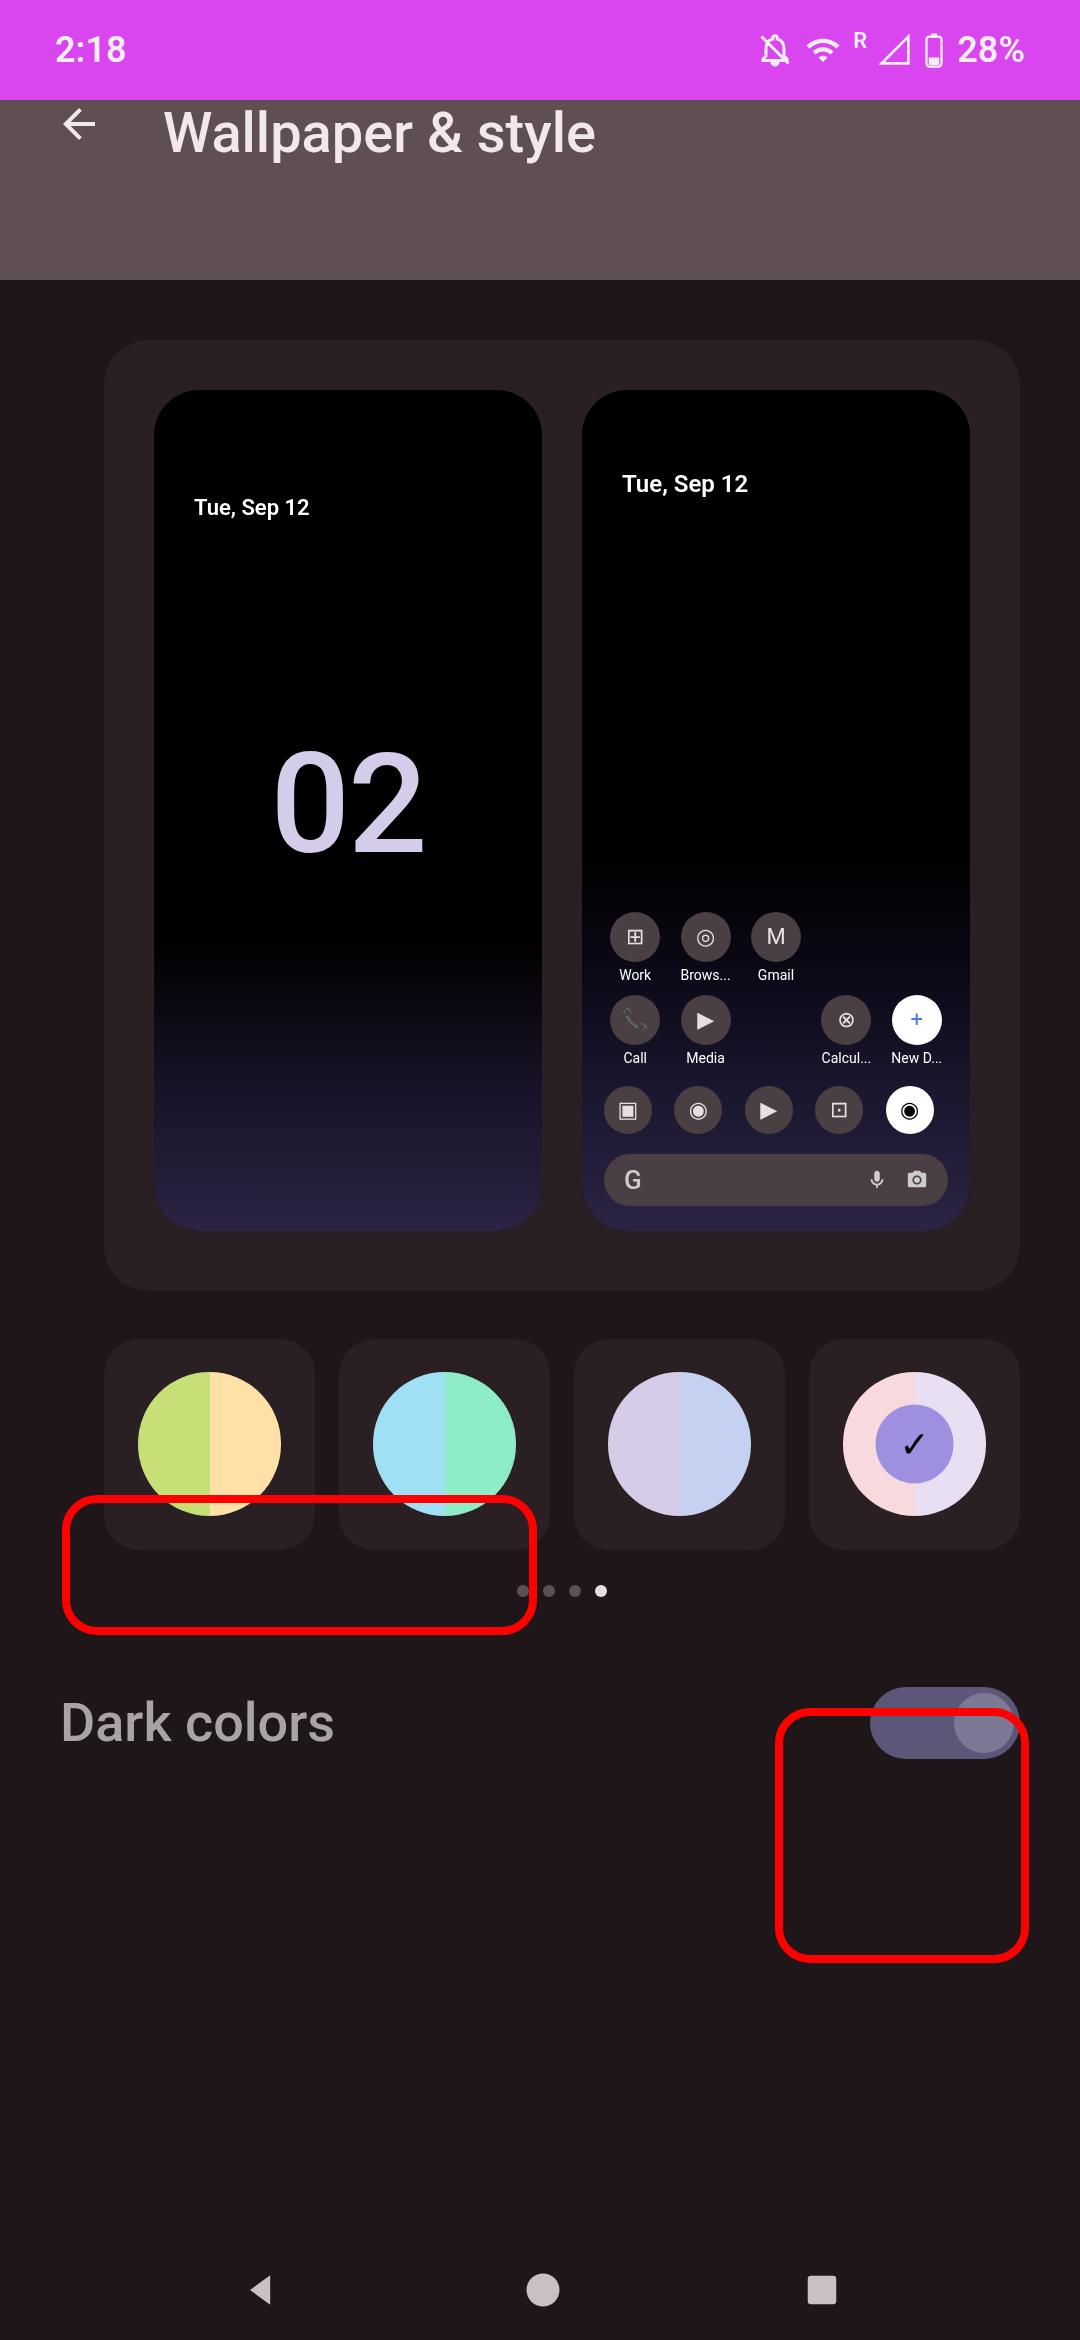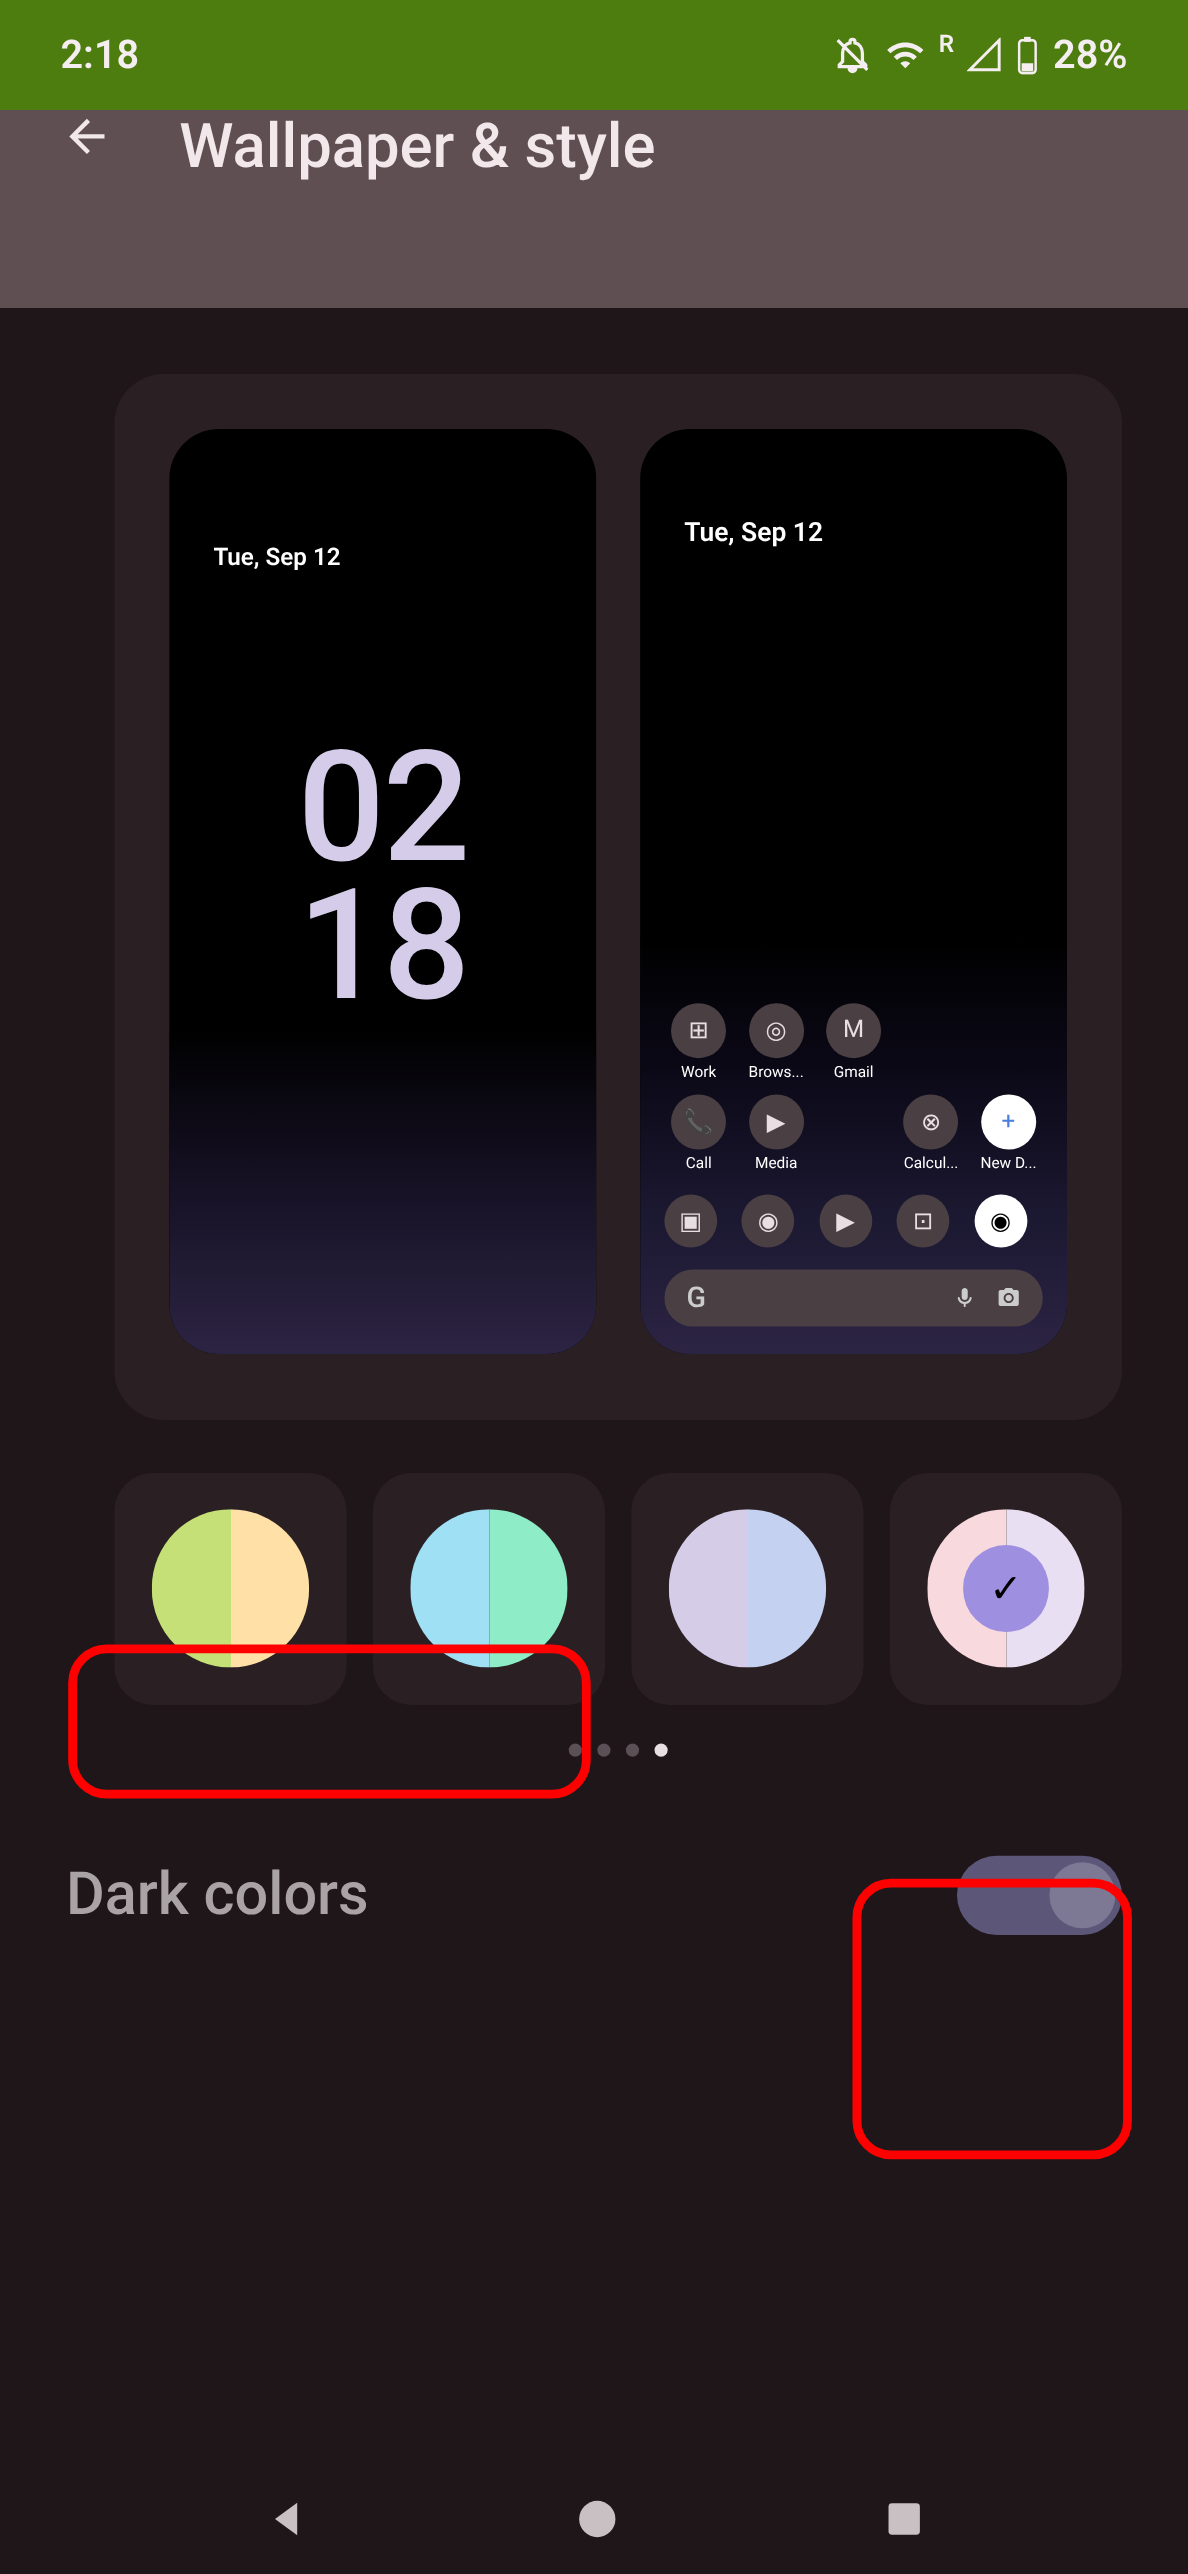--- a/index.html
+++ b/index.html
@@ -13,21 +13,21 @@
       background: #1f1619;
       font-family: -apple-system, BlinkMacSystemFont, 'Segoe UI', Roboto, sans-serif;
       color: #e8dfe2;
       overflow: hidden;
       position: relative;
     }
     
     
     .status-bar {
       height: 100px;
-      background: #4d7c0f;
+      background: #d946ef;
       display: flex;
       justify-content: space-between;
       align-items: center;
       padding: 0 55px;
       font-size: 36px;
       font-weight: 600;
       color: #f5eef0;
     }
     .status-right {
       display: flex;
@@ -400,21 +400,20 @@
 
 <div class="main">
 
   <div class="preview-card">
     <div class="previews">
       <div class="phone-preview">
         <div class="lock-gradient"></div>
         <div class="lock-date">Tue, Sep 12</div>
         <div class="lock-clock">
           <div>02</div>
-          <div>18</div>
         </div>
       </div>
       <div class="phone-preview">
         <div class="home-gradient"></div>
         <div class="home-date">Tue, Sep 12</div>
         <div class="home-content">
           <div class="app-grid">
             <div class="app-icon">
                 <div class="app-circle">⊞</div>
                 <span class="app-label">Work</span>

